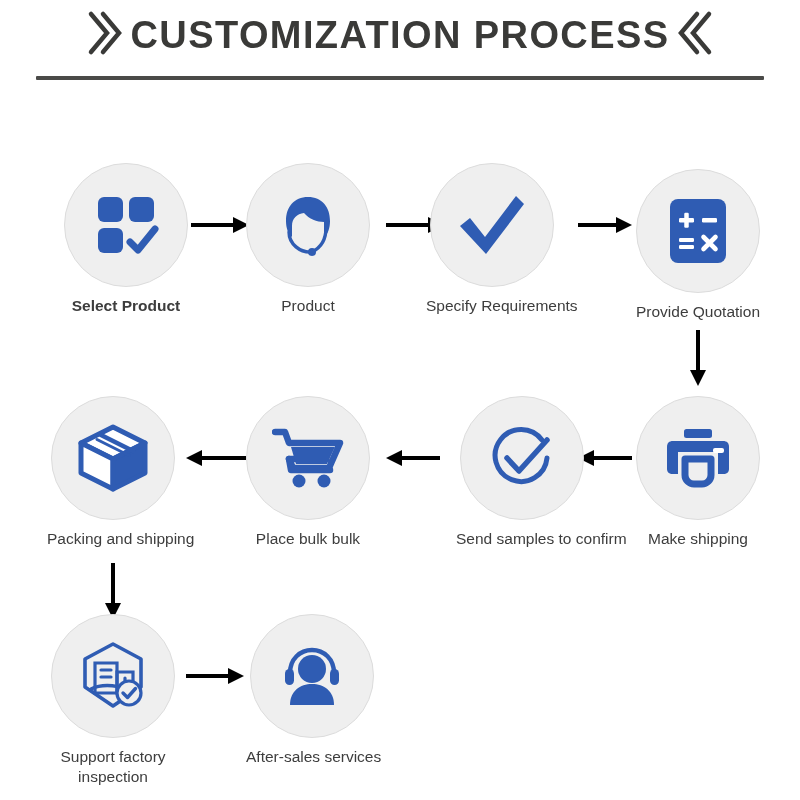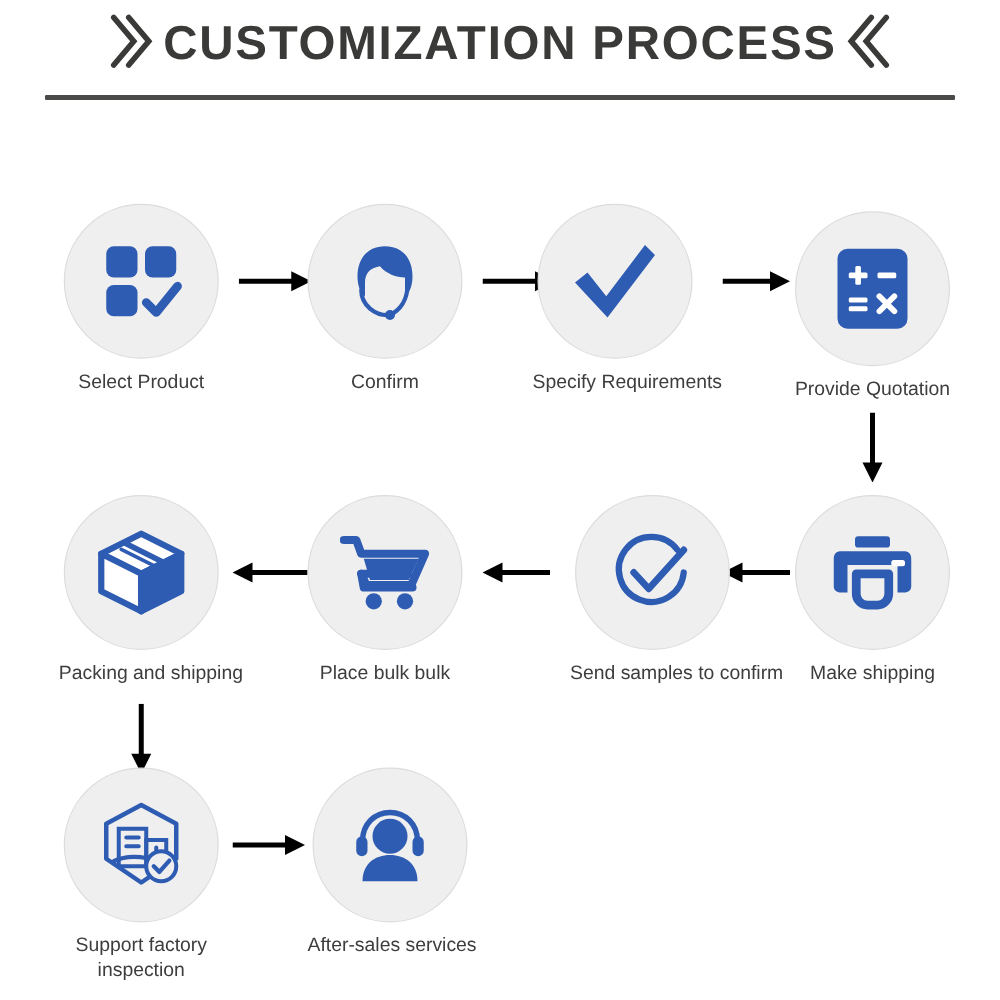--- a/index.html
+++ b/index.html
@@ -63,21 +63,21 @@
       <span class="chev">
         <svg width="42" height="46" viewBox="0 0 42 46">
           <path d="M34 4 L18 23 L34 42" fill="none" stroke="#3a3a38" stroke-width="4.5" stroke-linecap="round"></path>
           <path d="M22 4 L6 23 L22 42" fill="none" stroke="#3a3a38" stroke-width="4.5" stroke-linecap="round"></path>
         </svg>
       </span>
     </div>
     <div class="divider"></div>
   </div>
 
-  <div class="node" style="left:47px;top:163px;">
+  <div class="node" style="left:60px;top:163px;font-weight:bold;">
     <div class="circle">
       <span>
         <svg width="66" height="66" viewBox="0 0 66 66">
           <rect x="5" y="5" width="25" height="25" rx="6" fill="#2f5cb3"></rect>
           <rect x="36" y="5" width="25" height="25" rx="6" fill="#2f5cb3"></rect>
           <rect x="5" y="36" width="25" height="25" rx="6" fill="#2f5cb3"></rect>
           <path d="M37 50 L45 58 L62 37" fill="none" stroke="#2f5cb3" stroke-width="7" stroke-linecap="round" stroke-linejoin="round"></path>
         </svg>
       </span>
     </div>
@@ -98,21 +98,21 @@
           <path d="M35 7 C21 7 13 17 13 31 C13 38 15 44 19 47 L19 36
                    C19 28 24 24 31 23 C36 29 44 32 51 32 L51 47
                    C55 44 57 38 57 31 C57 17 49 7 35 7 Z" fill="#2f5cb3"></path>
           <path d="M19 36 C19 49 26 57 35 57 C44 57 51 49 51 36" fill="none" stroke="#ffffff" stroke-width="0"></path>
           <path d="M16 42 C16 54 27 63 39 62" fill="none" stroke="#2f5cb3" stroke-width="3.4" stroke-linecap="round"></path>
           <path d="M53 38 C53 50 47 58 39 62" fill="none" stroke="#2f5cb3" stroke-width="3.4" stroke-linecap="round"></path>
           <circle cx="39" cy="62" r="4" fill="#2f5cb3"></circle>
         </svg>
       </span>
     </div>
-    <div class="node-label">Confirm</div>
+    <div class="node-label">Product</div>
   </div>
 
   <div class="arrow" style="left:386px;top:213px;">
     <svg width="58" height="24" viewBox="0 0 58 24">
       <line x1="0" y1="12" x2="44" y2="12" stroke="#000" stroke-width="4"></line>
       <path d="M42 4 L58 12 L42 20 Z" fill="#000"></path>
     </svg>
   </div>
 
   <div class="node" style="left:426px;top:163px;">

